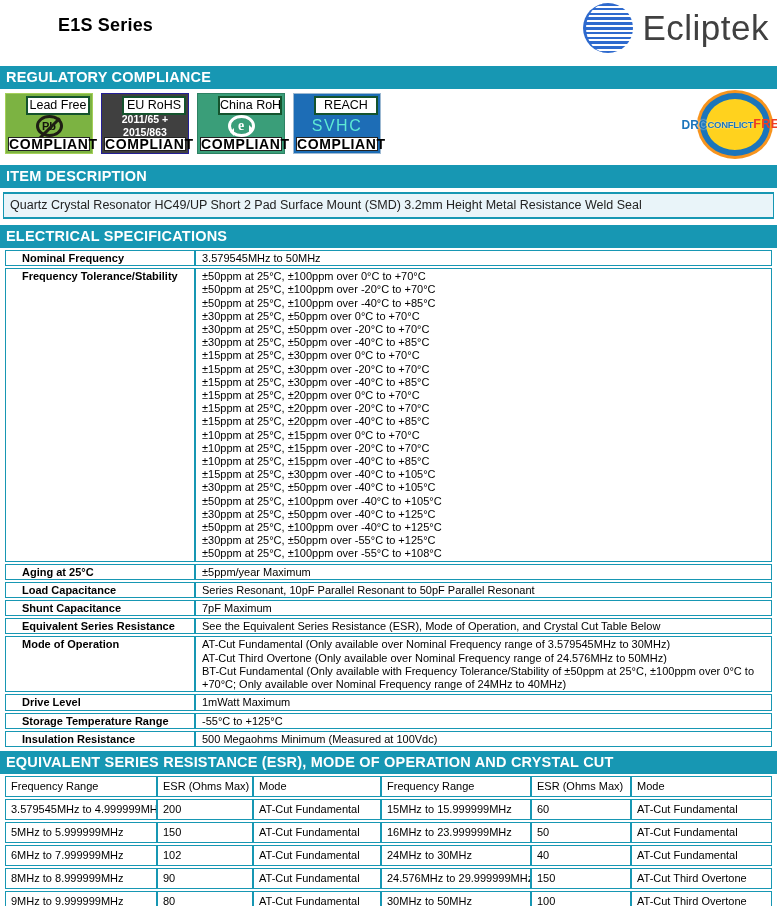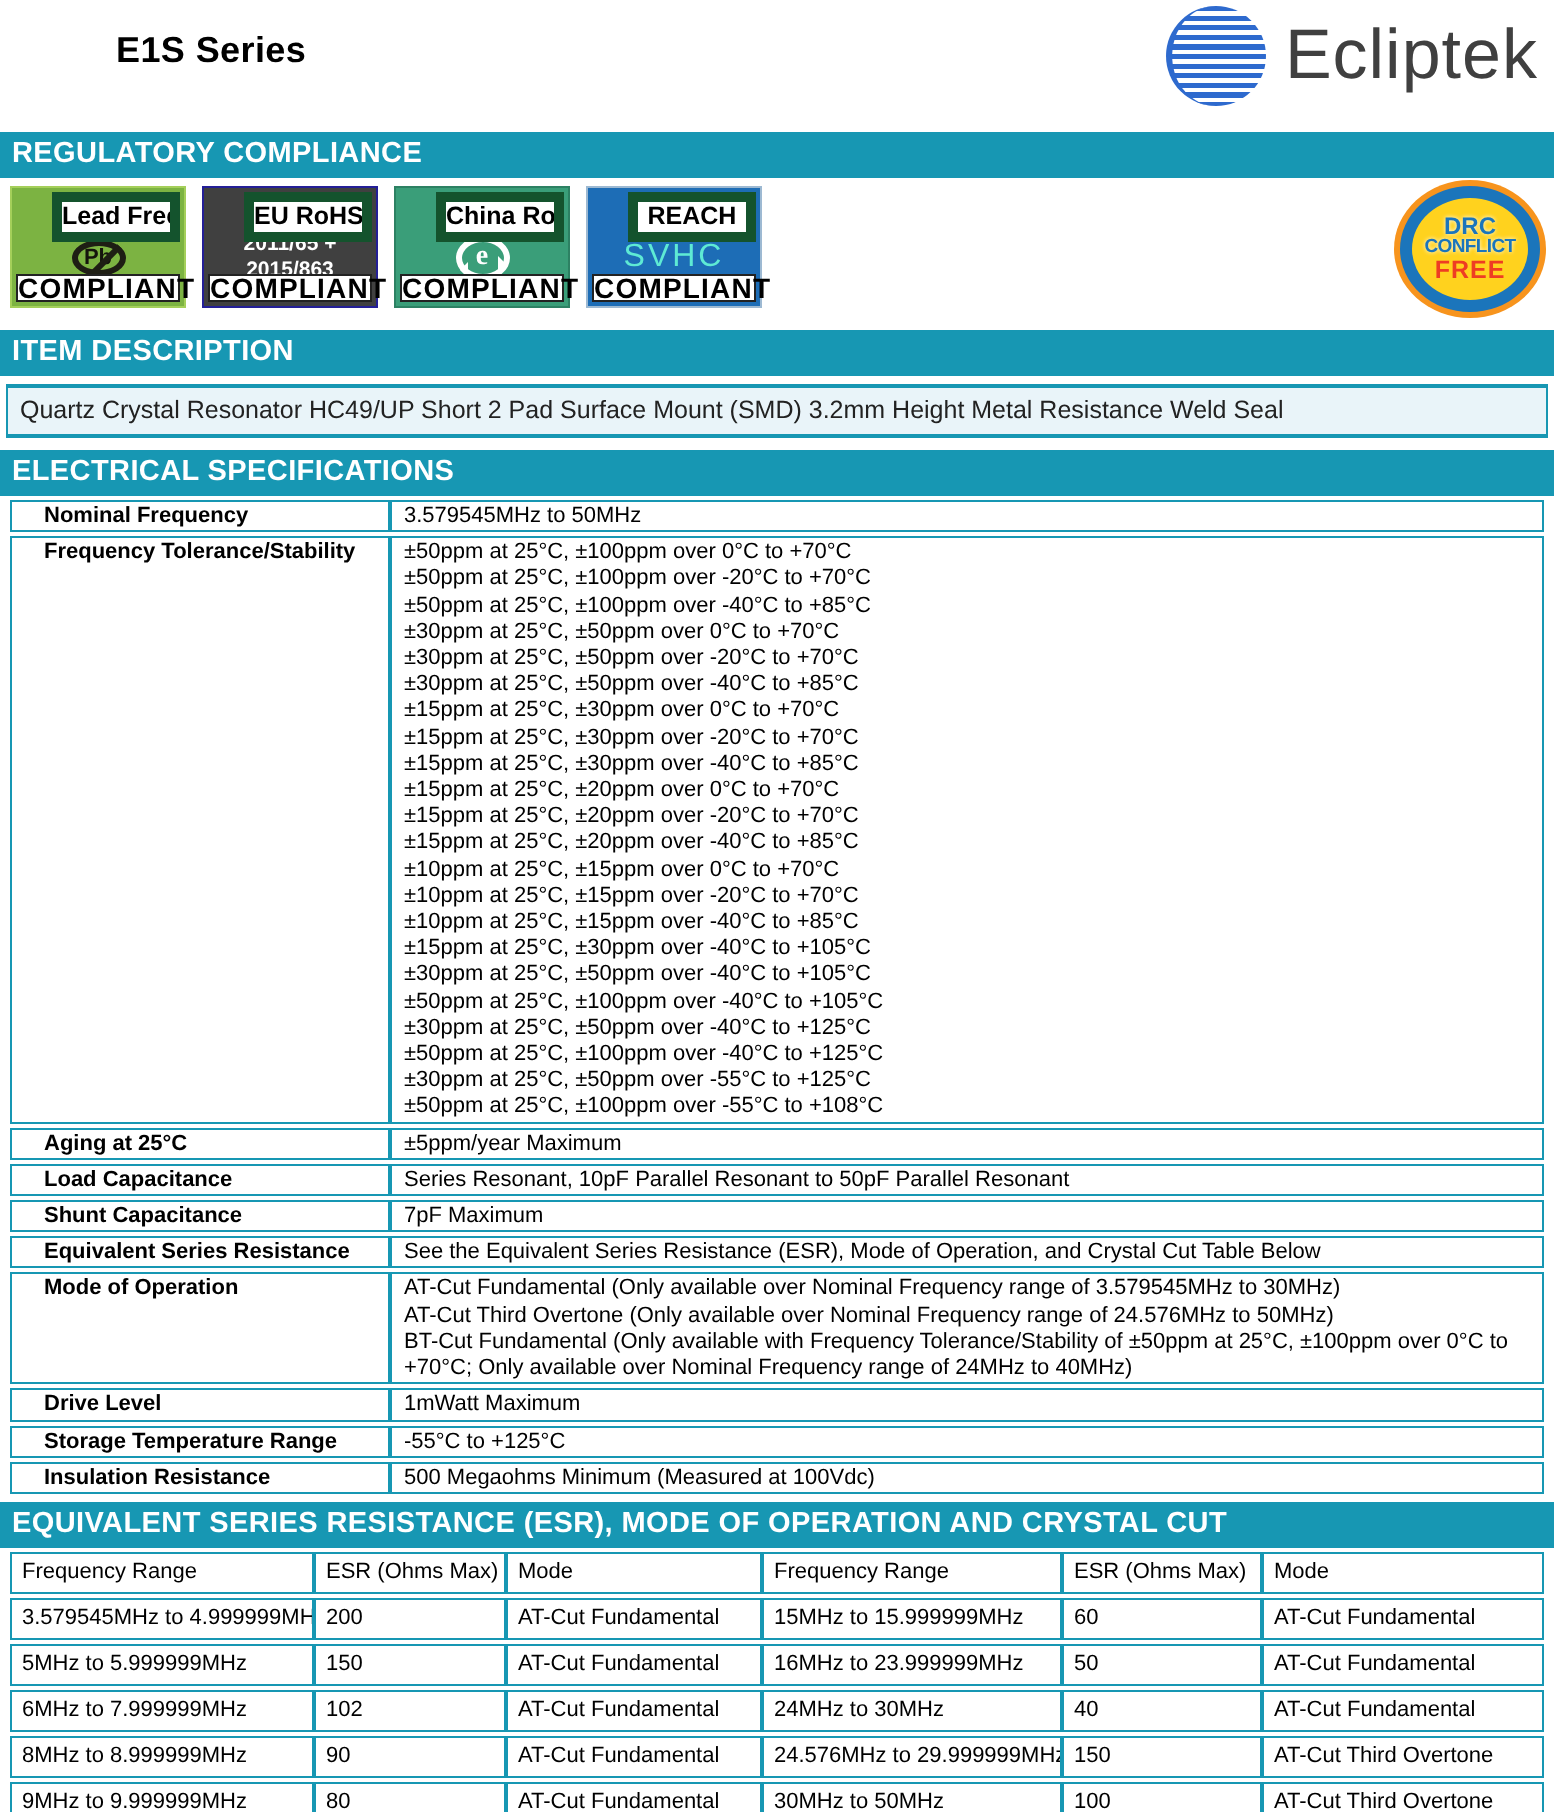--- a/index.html
+++ b/index.html
@@ -15,21 +15,21 @@
     border-left: 3px solid #2e6ace; }
   .logo-text { font-size: 35px; color: #404040; letter-spacing: 0.5px; line-height: 50px; }
 
   
   .banner { background: #1797b3; color: #fff; font-weight: bold; font-size: 14.5px;
     height: 23px; line-height: 23px; padding-left: 6px; letter-spacing: 0.2px; }
 
   
   .badges-row { margin: 4px 5px 10px 5px; height: 62px; position: relative; display: flex; gap: 8px; }
   .badge { width: 88px; height: 61px; display: flex; flex-direction: column; }
-  .badge-top { background: #fff; border: 5px solid #14532d; margin: 2px 2px 0 20px; font-weight: bold;
+  .badge-top { background: #fff; border: 2px solid #14532d; margin: 2px 2px 0 20px; font-weight: normal;
     font-size: 12.5px; line-height: 15px; text-align: center; white-space: nowrap; overflow: hidden; }
   .badge-mid { flex: 1; display: flex; flex-direction: column; align-items: center; justify-content: center; overflow: hidden; }
   .badge-bottom { background: #fff; border: 1px solid #222; margin: 0 2px 2px 2px; font-weight: bold;
     font-size: 14px; letter-spacing: 0.6px; line-height: 12.5px; text-align: center; }
   .badge.lead-free { background: #7cb342; border: 1px solid #a4cf5a; }
   .badge.eu-rohs { background: #404040; border: 1px solid #241f97; }
   .badge.china-rohs { background: #3a9e79; border: 1px solid #2d8163; }
   .badge.reach { background: #1d6db6; border: 1px solid #9db9d2; }
   .eu-line { color: #fff; font-weight: bold; font-size: 10.5px; line-height: 13px; text-align: center; }
   .reach-svhc { color: #5eead4; font-weight: normal; font-size: 16px; letter-spacing: 1.5px; }
@@ -42,21 +42,21 @@
     font-weight: bold; font-size: 14px; display: flex; align-items: center; justify-content: center;
     position: relative; font-family: "Liberation Serif", serif; }
   .rohs-e-icon::before { content: ""; position: absolute; left: -5px; top: 10px; border: 4px solid transparent;
     border-right-color: #fff; }
   .rohs-e-icon::after { content: ""; position: absolute; right: -5px; top: 7px; border: 4px solid transparent;
     border-left-color: #fff; }
 
   
   .drc { position: absolute; right: 2px; top: 0; width: 70px; height: 63px; border-radius: 50%;
     background: #ffd21e; border: 6px solid #1b75bb; box-shadow: 0 0 0 3px #f7941d;
-    display: flex; flex-direction: column; align-items: center; justify-content: center; }
+    display: flex; flex-direction: row; align-items: center; justify-content: center; }
   .drc-l1 { color: #1b75bb; font-weight: bold; font-size: 12px; line-height: 12px; text-shadow: 0 0 2px #fff; }
   .drc-l2 { color: #1b75bb; font-weight: bold; font-size: 9.5px; line-height: 10px; letter-spacing: -0.3px; text-shadow: 0 0 2px #fff; }
   .drc-l3 { color: #ee3d23; font-weight: bold; font-size: 12.5px; line-height: 13px; letter-spacing: 0.5px; }
 
   
   .desc-box { margin: 4px 3px 6px 3px; border: solid #1797b3; border-width: 2px 1px; background: #e9f4f9;
     font-size: 12.5px; color: #222; padding: 4px 6px; line-height: 15px; }
 
   
   table { border-collapse: separate; border-spacing: 0 2px; }

